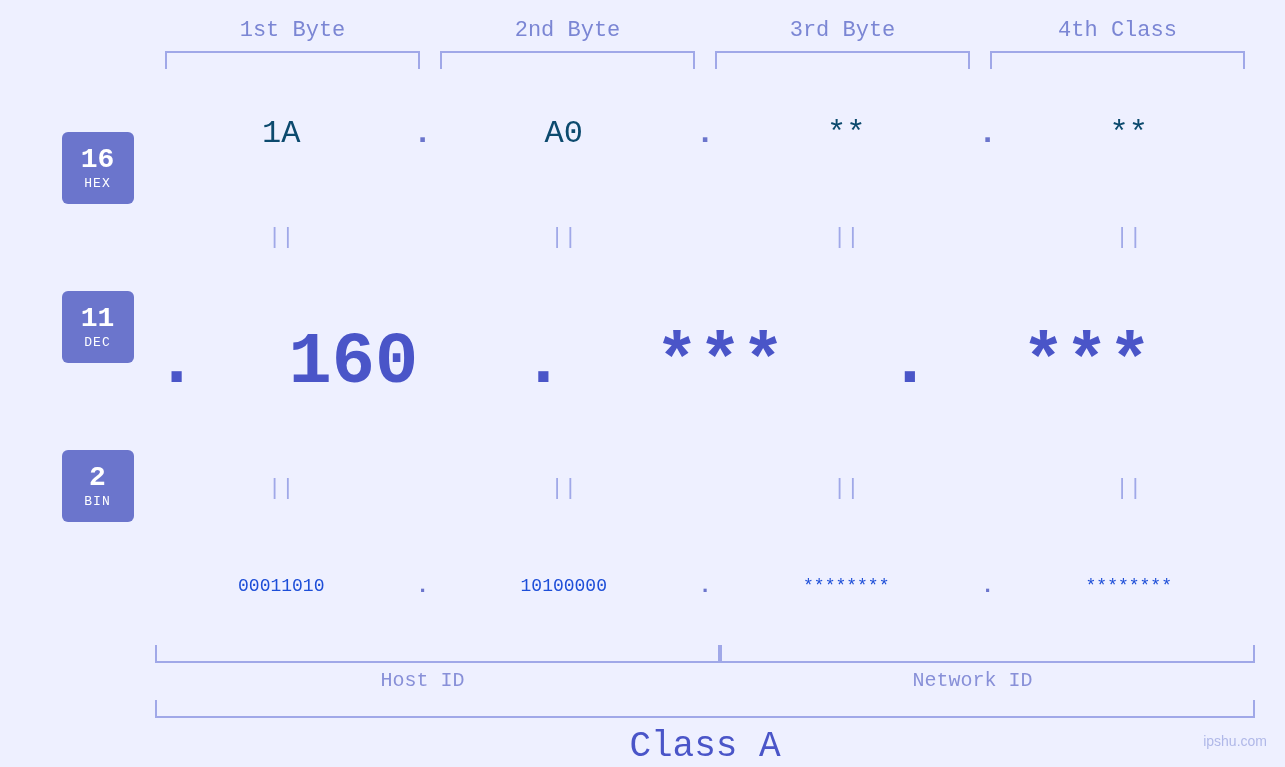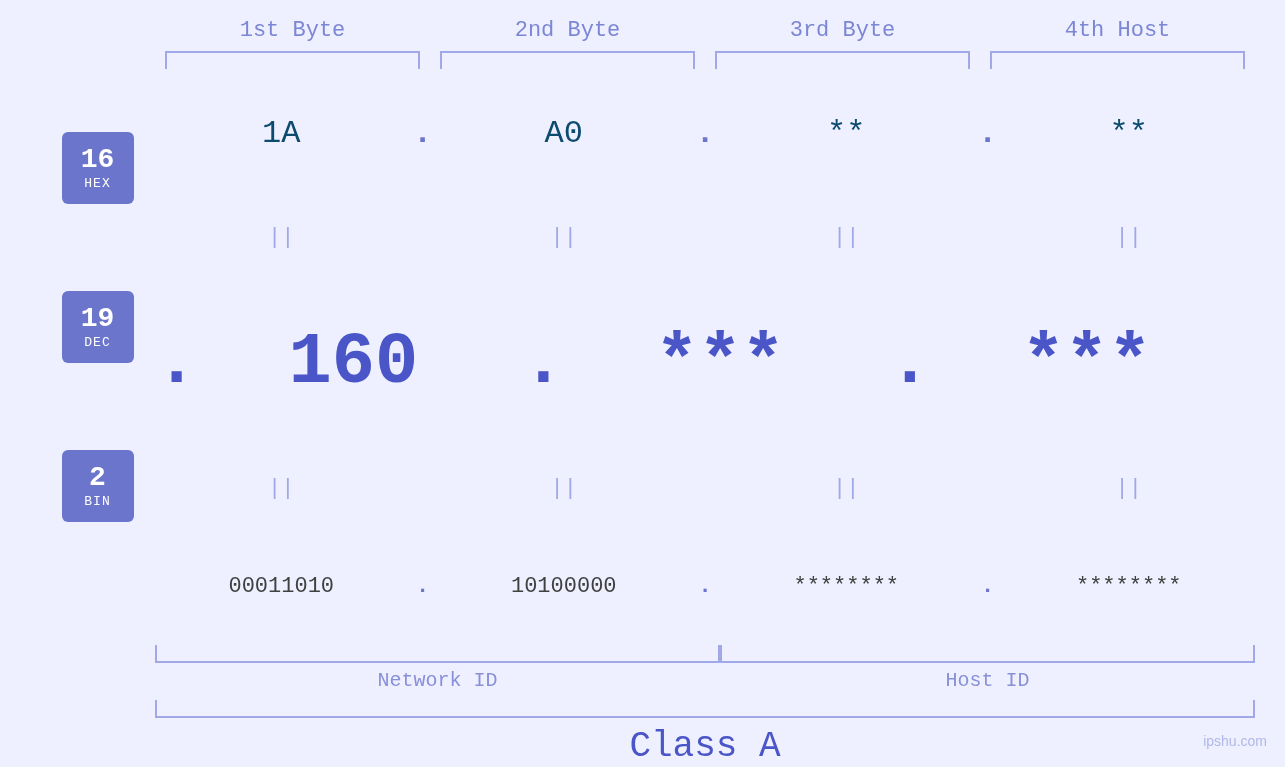--- a/index.html
+++ b/index.html
@@ -152,22 +152,22 @@
     }
 
     .dec-row .dot-separator {
       font-size: 72px;
       font-weight: bold;
       color: #4a55c8;
     }
 
     
     .bin-row .bin-value {
-      color: #404040;
-      font-size: 22px;
+      color: #1d4ed8;
+      font-size: 18px;
     }
 
     
     .class-row {
       text-align: center;
       color: #4a55c8;
       font-size: 36px;
       margin-top: 8px;
     }
 
@@ -190,39 +190,39 @@
   </style>
 </head>
 <body>
 
 <div class="main-container">
 
   <div class="byte-headers">
     <div class="byte-header">1st Byte</div>
     <div class="byte-header">2nd Byte</div>
     <div class="byte-header">3rd Byte</div>
-    <div class="byte-header">4th Host</div>
+    <div class="byte-header">4th Class</div>
   </div>
 
   <div class="bracket-row">
     <div class="bracket"></div>
     <div class="bracket"></div>
     <div class="bracket"></div>
     <div class="bracket"></div>
   </div>
 
   <div class="content-area">
 
     <div class="badges-column">
       <div class="badge">
         <span class="badge-number">16</span>
         <span class="badge-label">HEX</span>
       </div>
       <div class="badge">
-        <span class="badge-number">19</span>
+        <span class="badge-number">11</span>
         <span class="badge-label">DEC</span>
       </div>
       <div class="badge">
         <span class="badge-number">2</span>
         <span class="badge-label">BIN</span>
       </div>
     </div>
 
     <div class="rows-container">
 
@@ -334,33 +334,33 @@
         height: 18px;
         border-bottom: 2px solid #a0a8e8;
         border-left: 2px solid #a0a8e8;
         border-right: 2px solid #a0a8e8;
         margin-left: 0;
       "></div>
     </div>
 
     <div style="display:flex; margin-top:6px;">
       <div style="
+        flex: 1;
+        text-align: center;
+        color: #8890d8;
+        font-size: 20px;
+        font-family: 'Courier New', Courier, monospace;
+      ">Host ID</div>
+      <div style="
         width: calc(50% + 15px);
         text-align: center;
         color: #8890d8;
         font-size: 20px;
         font-family: 'Courier New', Courier, monospace;
       ">Network ID</div>
-      <div style="
-        flex: 1;
-        text-align: center;
-        color: #8890d8;
-        font-size: 20px;
-        font-family: 'Courier New', Courier, monospace;
-      ">Host ID</div>
     </div>
 
     <div style="
       height: 18px;
       border-bottom: 2px solid #a0a8e8;
       border-left: 2px solid #a0a8e8;
       border-right: 2px solid #a0a8e8;
       margin-top: 8px;
     "></div>
 

